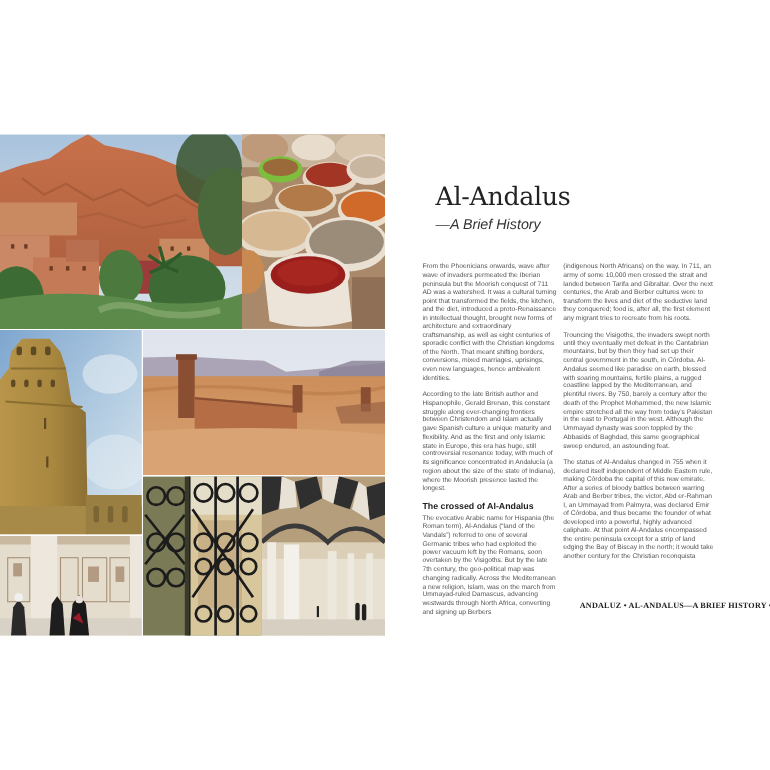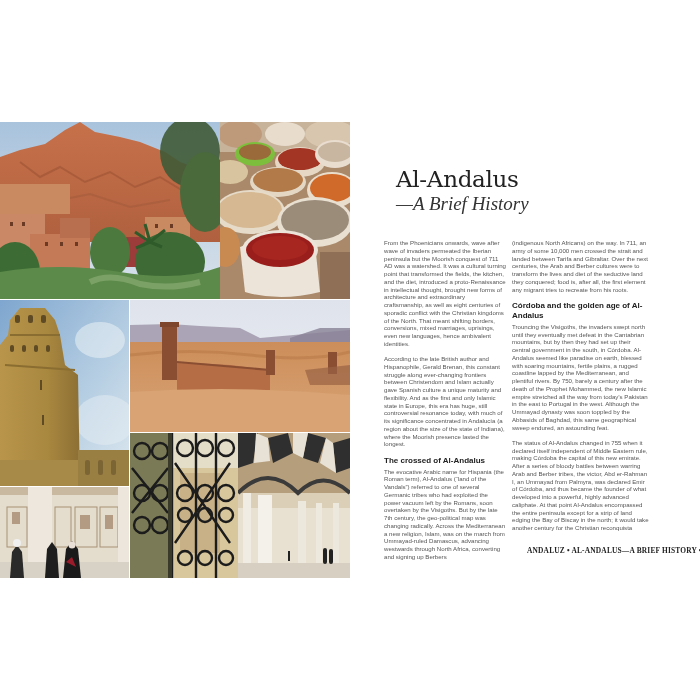--- a/index.html
+++ b/index.html
@@ -1,20 +1,20 @@
 <!DOCTYPE html>
 <html><head>
 <meta charset="utf-8">
 <style>
   html,body{margin:0;padding:0;}
   body{width:700px;height:700px;background:#ffffff;position:relative;overflow:hidden;font-family:"DejaVu Serif",serif;}
   .photo{position:absolute;overflow:hidden;}
   .title{position:absolute;left:396px;top:166px;color:#222;}
   .title .t1{font-family:"DejaVu Serif",serif;font-size:23px;line-height:26px;font-weight:normal;letter-spacing:-0.3px;}
-  .title .t2{font-family:Liberation Serif, serif;font-size:19px;line-height:24px;font-style:italic;color:#333;}
+  .title .t2{font-family:Liberation Sans, sans-serif;font-size:13px;line-height:24px;font-style:italic;color:#333;}
   .col{position:absolute;font-family:"Liberation Sans",sans-serif;font-size:6.1px;line-height:7.75px;color:#555;}
   .col p{margin:0 0 7.5px 0;}
   .col h3{font-family:"Liberation Sans",sans-serif;font-size:8px;line-height:10px;margin:0 0 2px 0;color:#222;font-weight:bold;}
   .footer{position:absolute;left:527px;top:546px;font-family:"Liberation Serif",serif;font-size:7.4px;letter-spacing:0.2px;color:#222;font-weight:bold;white-space:nowrap;}
 </style>
 </head>
 <body>
 
 <div class="photo" style="left:0;top:122px;width:220px;height:177px;">
   <svg width="220" height="177" viewBox="0 0 220 177">
@@ -256,18 +256,17 @@
 
 <div class="col" style="left:384px;top:239px;width:122px;">
   <p>From the Phoenicians onwards, wave after wave of invaders permeated the Iberian peninsula but the Moorish conquest of 711 AD was a watershed. It was a cultural turning point that transformed the fields, the kitchen, and the diet, introduced a proto-Renaissance in intellectual thought, brought new forms of architecture and extraordinary craftsmanship, as well as eight centuries of sporadic conflict with the Christian kingdoms of the North. That meant shifting borders, conversions, mixed marriages, uprisings, even new languages, hence ambivalent identities.</p>
   <p>According to the late British author and Hispanophile, Gerald Brenan, this constant struggle along ever-changing frontiers between Christendom and Islam actually gave Spanish culture a unique maturity and flexibility. And as the first and only Islamic state in Europe, this era has huge, still controversial resonance today, with much of its significance concentrated in Andalucía (a region about the size of the state of Indiana), where the Moorish presence lasted the longest.</p>
   <h3>The crossed of Al-Andalus</h3>
   <p>The evocative Arabic name for Hispania (the Roman term), Al-Andalus (“land of the Vandals”) referred to one of several Germanic tribes who had exploited the power vacuum left by the Romans, soon overtaken by the Visigoths. But by the late 7th century, the geo-political map was changing radically. Across the Mediterranean a new religion, Islam, was on the march from Ummayad-ruled Damascus, advancing westwards through North Africa, converting and signing up Berbers</p>
 </div>
 
 <div class="col" style="left:512px;top:239px;width:138px;">
   <p>(indigenous North Africans) on the way. In 711, an army of some 10,000 men crossed the strait and landed between Tarifa and Gibraltar. Over the next centuries, the Arab and Berber cultures were to transform the lives and diet of the seductive land they conquered; food is, after all, the first element any migrant tries to recreate from his roots.</p>
-  <h3>Córdoba and the golden age of Al-Andalus</h3>
   <p>Trouncing the Visigoths, the invaders swept north until they eventually met defeat in the Cantabrian mountains, but by then they had set up their central government in the south, in Córdoba. Al-Andalus seemed like paradise on earth, blessed with soaring mountains, fertile plains, a rugged coastline lapped by the Mediterranean, and plentiful rivers. By 750, barely a century after the death of the Prophet Mohammed, the new Islamic empire stretched all the way from today’s Pakistan in the east to Portugal in the west. Although the Ummayad dynasty was soon toppled by the Abbasids of Baghdad, this same geographical sweep endured, an astounding feat.</p>
   <p>The status of Al-Andalus changed in 755 when it declared itself independent of Middle Eastern rule, making Córdoba the capital of this new emirate. After a series of bloody battles between warring Arab and Berber tribes, the victor, Abd er-Rahman I, an Ummayad from Palmyra, was declared Emir of Córdoba, and thus became the founder of what developed into a powerful, highly advanced caliphate. At that point Al-Andalus encompassed the entire peninsula except for a strip of land edging the Bay of Biscay in the north; it would take another century for the Christian reconquista</p>
 </div>
 
 <div class="footer">ANDALUZ • AL-ANDALUS—A BRIEF HISTORY  •  19</div>
 
 </body></html>

